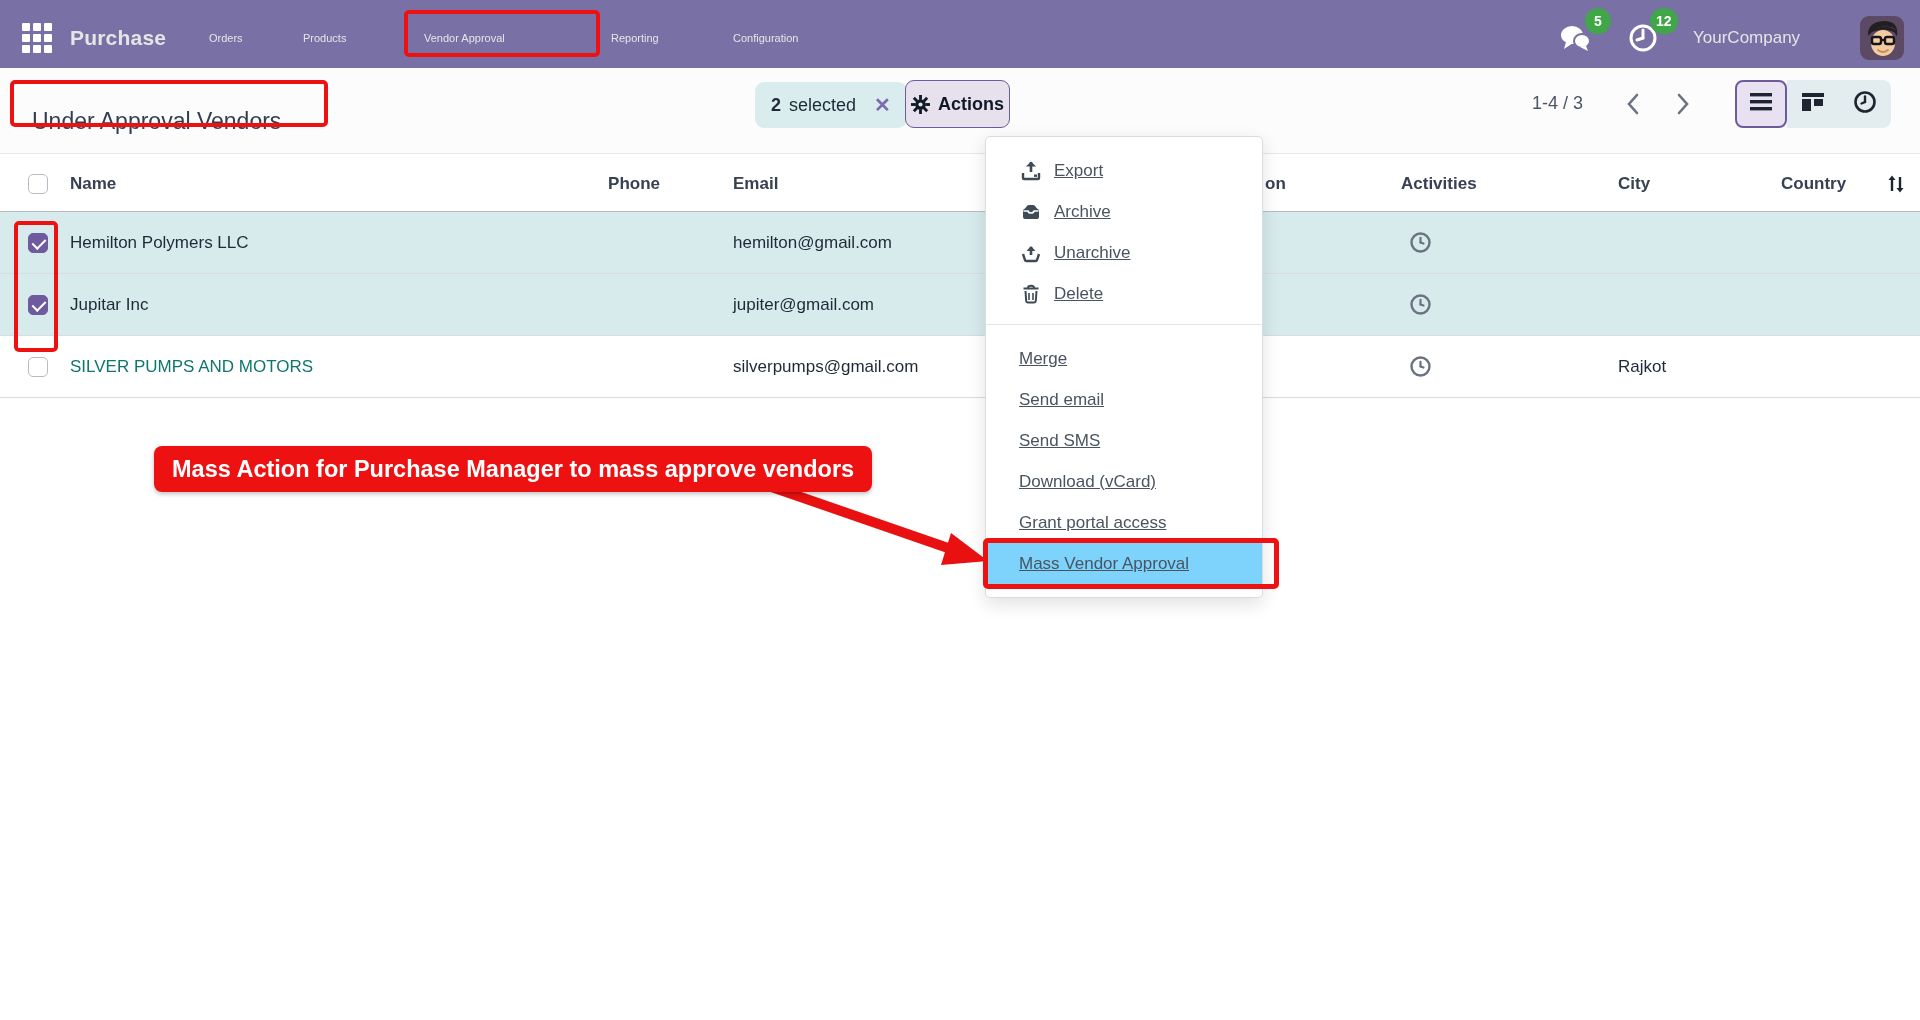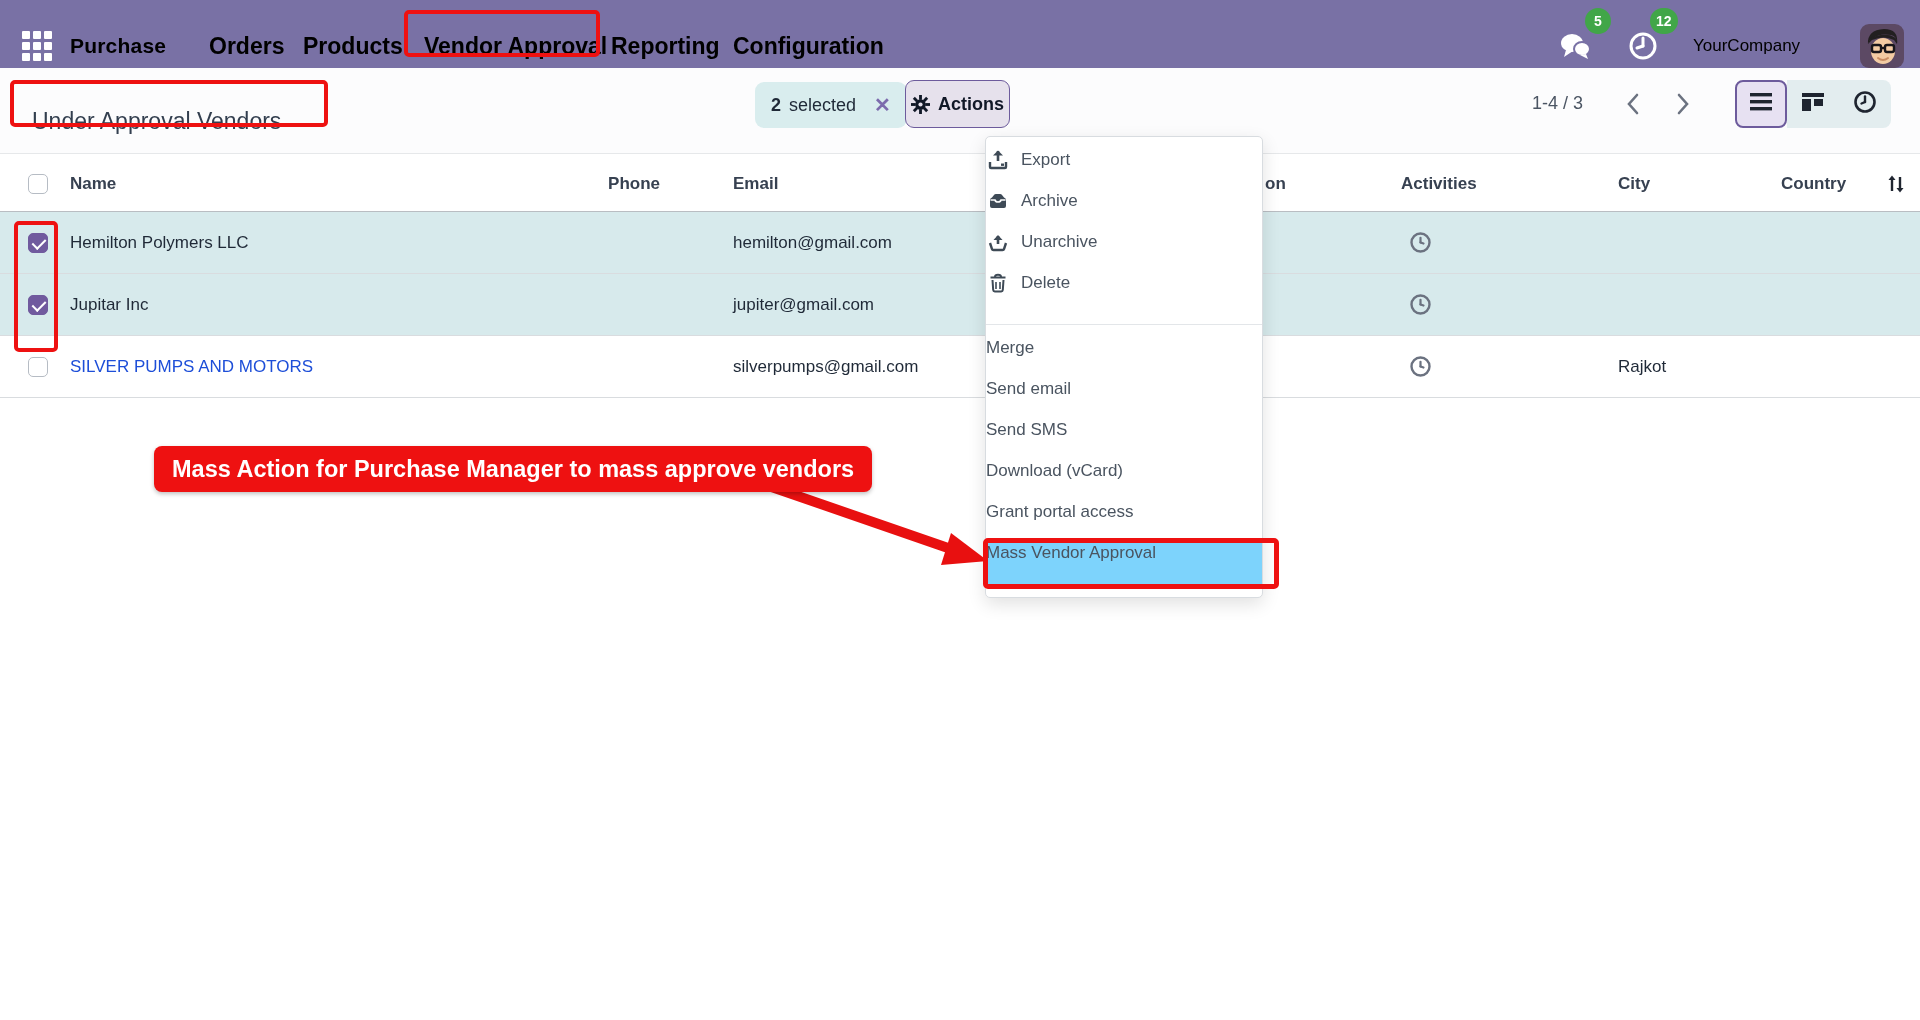--- a/index.html
+++ b/index.html
@@ -12,26 +12,26 @@
     --text-dark:#374151;
     --menu-text:#4a5460;
   }
   *{margin:0;padding:0;box-sizing:border-box;}
   html,body{width:1920px;height:1020px;overflow:hidden;background:#fff;
     font-family:"Liberation Sans", sans-serif;}
   .stage{position:relative;width:1920px;height:1020px;background:#fff;}
 
   
   .nav{position:absolute;left:0;top:0;width:1920px;height:68px;background:var(--nav-bg);}
-  .nav .abs{position:absolute;top:12px;height:68px;display:flex;align-items:center;color:#000000;}
+  .nav .abs{position:absolute;top:4px;height:68px;display:flex;align-items:center;color:#e5e5e5;}
   .grid-icon{left:22px;width:30px;}
   .grid-icon .g{display:grid;grid-template-columns:repeat(3,8px);grid-template-rows:repeat(3,8px);gap:3px;}
   .grid-icon .g i{background:#fff;border-radius:1px;}
   .app-name{left:70px;font-size:21px;font-weight:600;letter-spacing:.2px;}
-  .nav-item{font-size:23px;font-weight:700;cursor:pointer;}
+  .nav-item{font-size:11px;font-weight:400;cursor:pointer;}
   .nav-item.i0{left:209px;} .nav-item.i1{left:303px;} .nav-item.i2{left:424px;}
   .nav-item.i3{left:611px;} .nav-item.i4{left:733px;}
   .systray-icon{width:38px;justify-content:center;}
   .badge{position:absolute;top:8px;min-width:26px;height:26px;padding:0 6px;border-radius:13px;
     background:var(--badge-green);color:#fff;font-size:14px;font-weight:700;
     display:flex;align-items:center;justify-content:center;}
   .company{left:1693px;font-size:17px;}
   .avatar{left:1860px;top:12px;height:44px;}
 
   
@@ -67,32 +67,32 @@
   .c-frag{left:1265px;width:60px;}
   .c-activities{left:1401px;width:120px;}
   .c-acticon{left:1398px;width:44px;justify-content:center;}
   .c-city{left:1578px;width:120px;margin-left:40px;}
   .c-country{left:1763px;width:140px;margin-left:18px;}
   .c-opt{left:1878px;width:36px;justify-content:center;cursor:pointer;}
   .trow{position:absolute;left:0;width:1920px;height:62px;border-bottom:1px solid #d9dcdf;
     font-size:17px;color:#1f2937;}
   .trow.selected{background:var(--row-selected);padding-left:48px;}
   .trow.r0{top:212px;} .trow.r1{top:274px;} .trow.r2{top:336px;}
-  .trow.r2 .c-name{color:#1d4ed8;}
+  .trow.r2 .c-name{color:#0f766e;}
   .checkbox{width:20px;height:20px;border:1px solid #b6bcc4;border-radius:5px;background:#fff;position:relative;cursor:pointer;}
   .checkbox.checked{background:#705a9e;border-color:#705a9e;}
   .checkbox.checked::after{content:"";position:absolute;left:6px;top:2px;width:6px;height:11px;
     border:solid #fff;border-width:0 2.5px 2.5px 0;transform:rotate(45deg);}
 
   
   .menu{position:absolute;left:985px;top:136px;width:278px;background:#fff;
     border:1px solid #d8dce0;border-radius:5px;box-shadow:0 6px 18px rgba(0,0,0,.12);
     padding:13px 0;z-index:40;}
-  .menu-item{height:41px;display:flex;gap:11px;
-    font-size:17px;color:var(--menu-text);cursor:pointer;}
+  .menu-item{height:41px;display:flex;align-items:center;padding-left:33px;gap:11px;
+    font-size:17px;color:var(--menu-text);cursor:pointer;text-decoration:underline;}
   .menu-item .mi{width:24px;display:flex;justify-content:center;}
   .menu-divider{border-top:1px solid #e3e6e9;margin:10px 0 13px 0;}
   .menu-item.highlight{background:#7dd3fc;}
 
   
   .note{position:absolute;left:154px;top:446px;height:46px;background:var(--red);color:#fff;
     font-size:23.5px;font-weight:700;display:flex;align-items:center;padding:0 18px;
     border-radius:8px;box-shadow:0 2px 4px rgba(0,0,0,.25);z-index:60;white-space:nowrap;}
   .overlay-svg{position:absolute;left:0;top:0;width:1920px;height:1020px;z-index:55;pointer-events:none;}
   .redbox{position:absolute;border:4px solid var(--red);border-radius:5px;z-index:70;pointer-events:none;}

